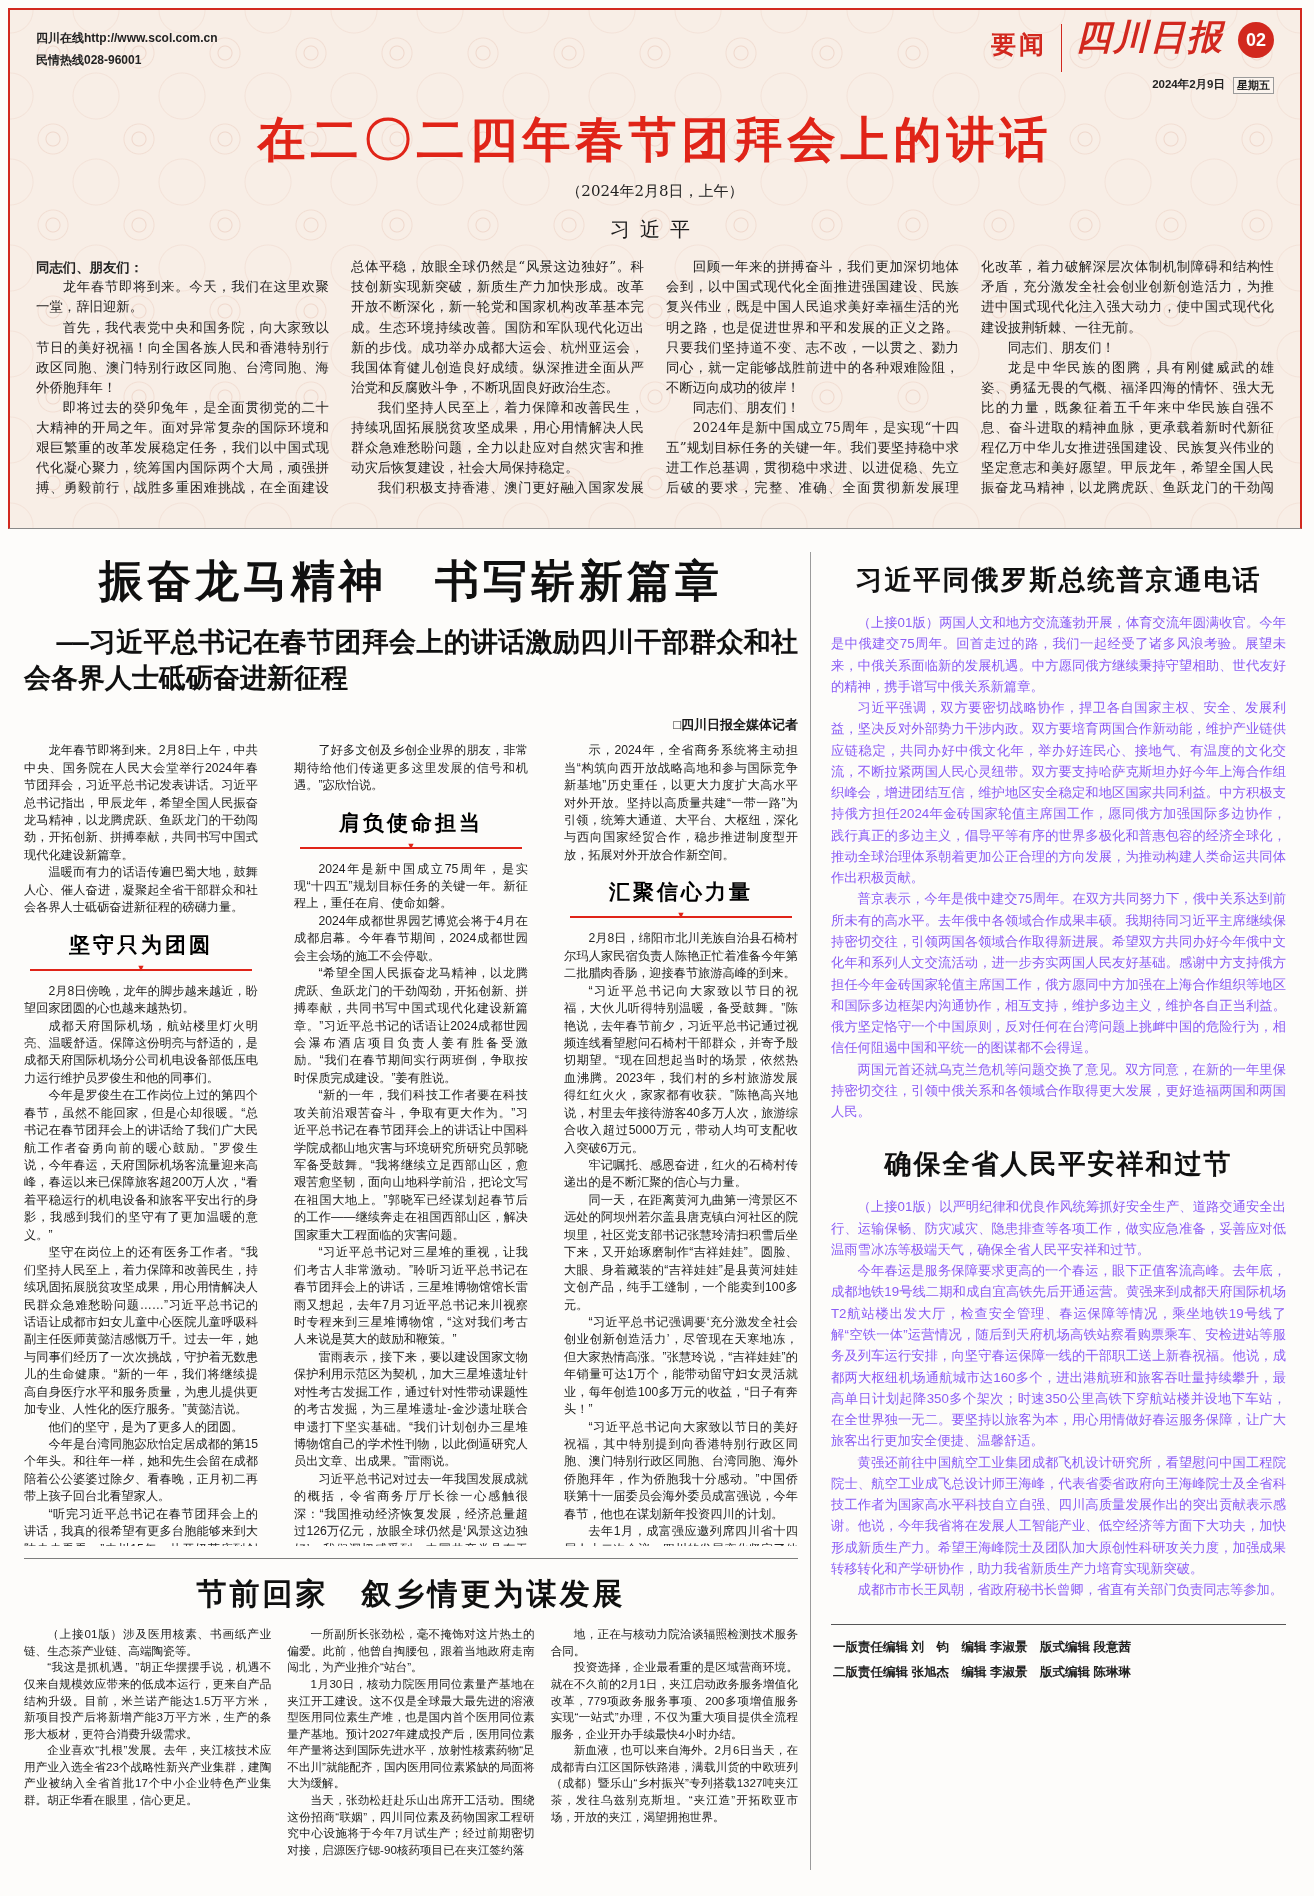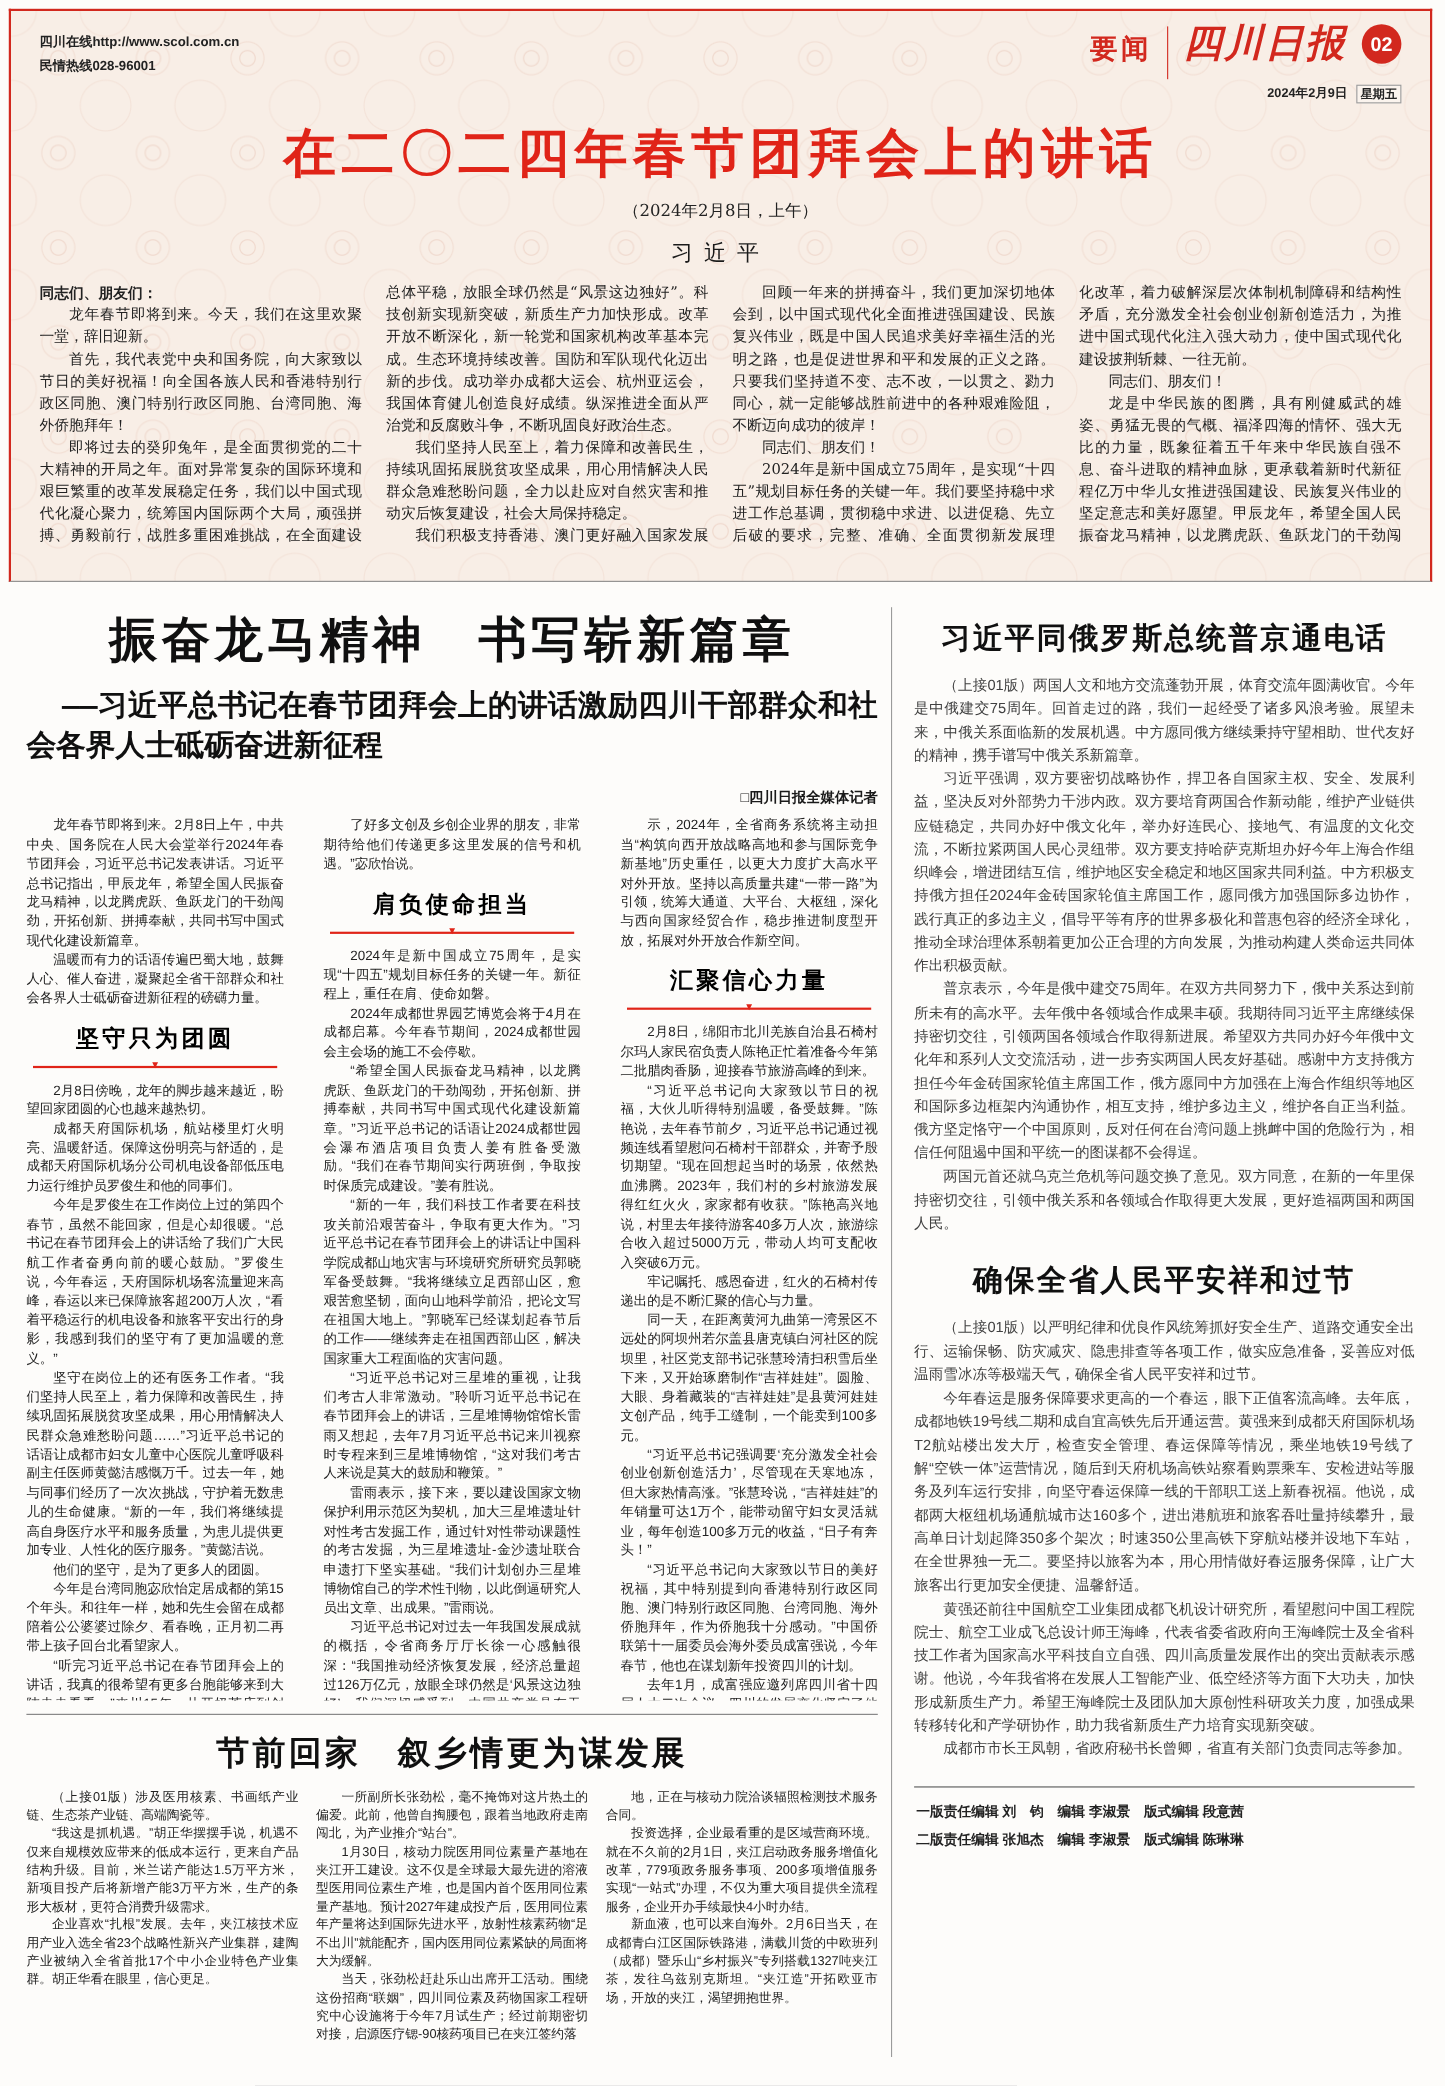--- a/index.html
+++ b/index.html
@@ -16,21 +16,21 @@
       radial-gradient(circle, rgba(215,158,136,0) 22px, rgba(215,158,136,.14) 23px, rgba(215,158,136,0) 24px);
     background-size:86px 86px;
     background-position:0 0,0 0,43px 43px;
     padding:10px 26px 0;}
   .masthead{display:flex;justify-content:space-between;align-items:flex-start;height:70px;}
   .mast-left{font-size:12px;font-weight:700;color:#222;line-height:1.8;padding-top:8px;}
   .mast-right{display:flex;flex-direction:column;align-items:flex-end;}
   .mast-right-row{display:flex;align-items:flex-start;gap:14px;}
   .yaowen{color:#d2281e;font-size:25px;font-weight:900;letter-spacing:3px;padding-top:8px;}
   .mast-divider{width:1px;height:48px;background:#d2281e;margin-top:4px;}
-  .paper-logo{color:#d2281e;font-size:35px;font-weight:900;font-family:Liberation Serif, serif;
+  .paper-logo{color:#d2281e;font-size:35px;font-weight:900;font-family:Liberation Mono, monospace;
     font-style:italic;letter-spacing:2px;line-height:1.15;}
   .page-circle{width:36px;height:36px;border-radius:50%;background:#d2281e;color:#fff;
     font-size:18px;font-weight:700;display:flex;align-items:center;justify-content:center;margin-top:2px;}
   .mast-date-row{display:flex;gap:8px;align-items:flex-start;font-size:11.5px;color:#222;margin-top:5px;font-weight:700;}
   .weekday-box{border:1px solid #9a9a9a;padding:0 3px;font-size:11px;background:#fbf4ee;}
 
   .main-headline{text-align:center;font-size:48px;font-weight:900;color:#e02418;
     letter-spacing:5px;margin-top:22px;line-height:1.15;}
   .speech-dateline{text-align:center;font-size:15px;margin-top:15px;font-family:"DejaVu Serif",serif;color:#222;}
   .speech-author{text-align:center;font-size:20px;margin-top:15px;letter-spacing:10px;font-family:"DejaVu Serif",serif;}
@@ -62,21 +62,21 @@
     top:-5px;color:#e02418;font-size:9px;line-height:1;}
 
   .mid-rule{border:none;border-top:1px solid #7d7d7d;margin:12px 0 0;}
   .h-headline{text-align:center;font-size:30px;font-weight:900;letter-spacing:3px;margin:15px 0 11px;color:#101010;}
   .h-cols{display:flex;gap:16px;height:232px;overflow:hidden;}
   .h-col{flex:1;font-size:11.6px;line-height:1.43;text-align:justify;color:#222;overflow:hidden;}
   .h-col p{margin:0;text-indent:2em;}
 
   .r-headline{text-align:center;font-size:27px;font-weight:900;letter-spacing:2px;margin:16px 0 14px;color:#101010;}
   .r-headline.second{margin-top:24px;}
-  .r-body{font-size:13.3px;line-height:1.6;text-align:justify;color:#404040;overflow:hidden;}
+  .r-body{font-size:13.3px;line-height:1.6;text-align:justify;color:#8b5cf6;overflow:hidden;}
   .r-body p{margin:0;text-indent:2em;}
   .r-body-1{max-height:575px;}
   .r-body-2{max-height:560px;}
 
   .credits{margin-top:24px;border-top:1px solid #555;padding:10px 2px 0;font-size:12.5px;
     font-weight:700;line-height:2.0;color:#222;}
 </style>
 </head>
 <body>
 

